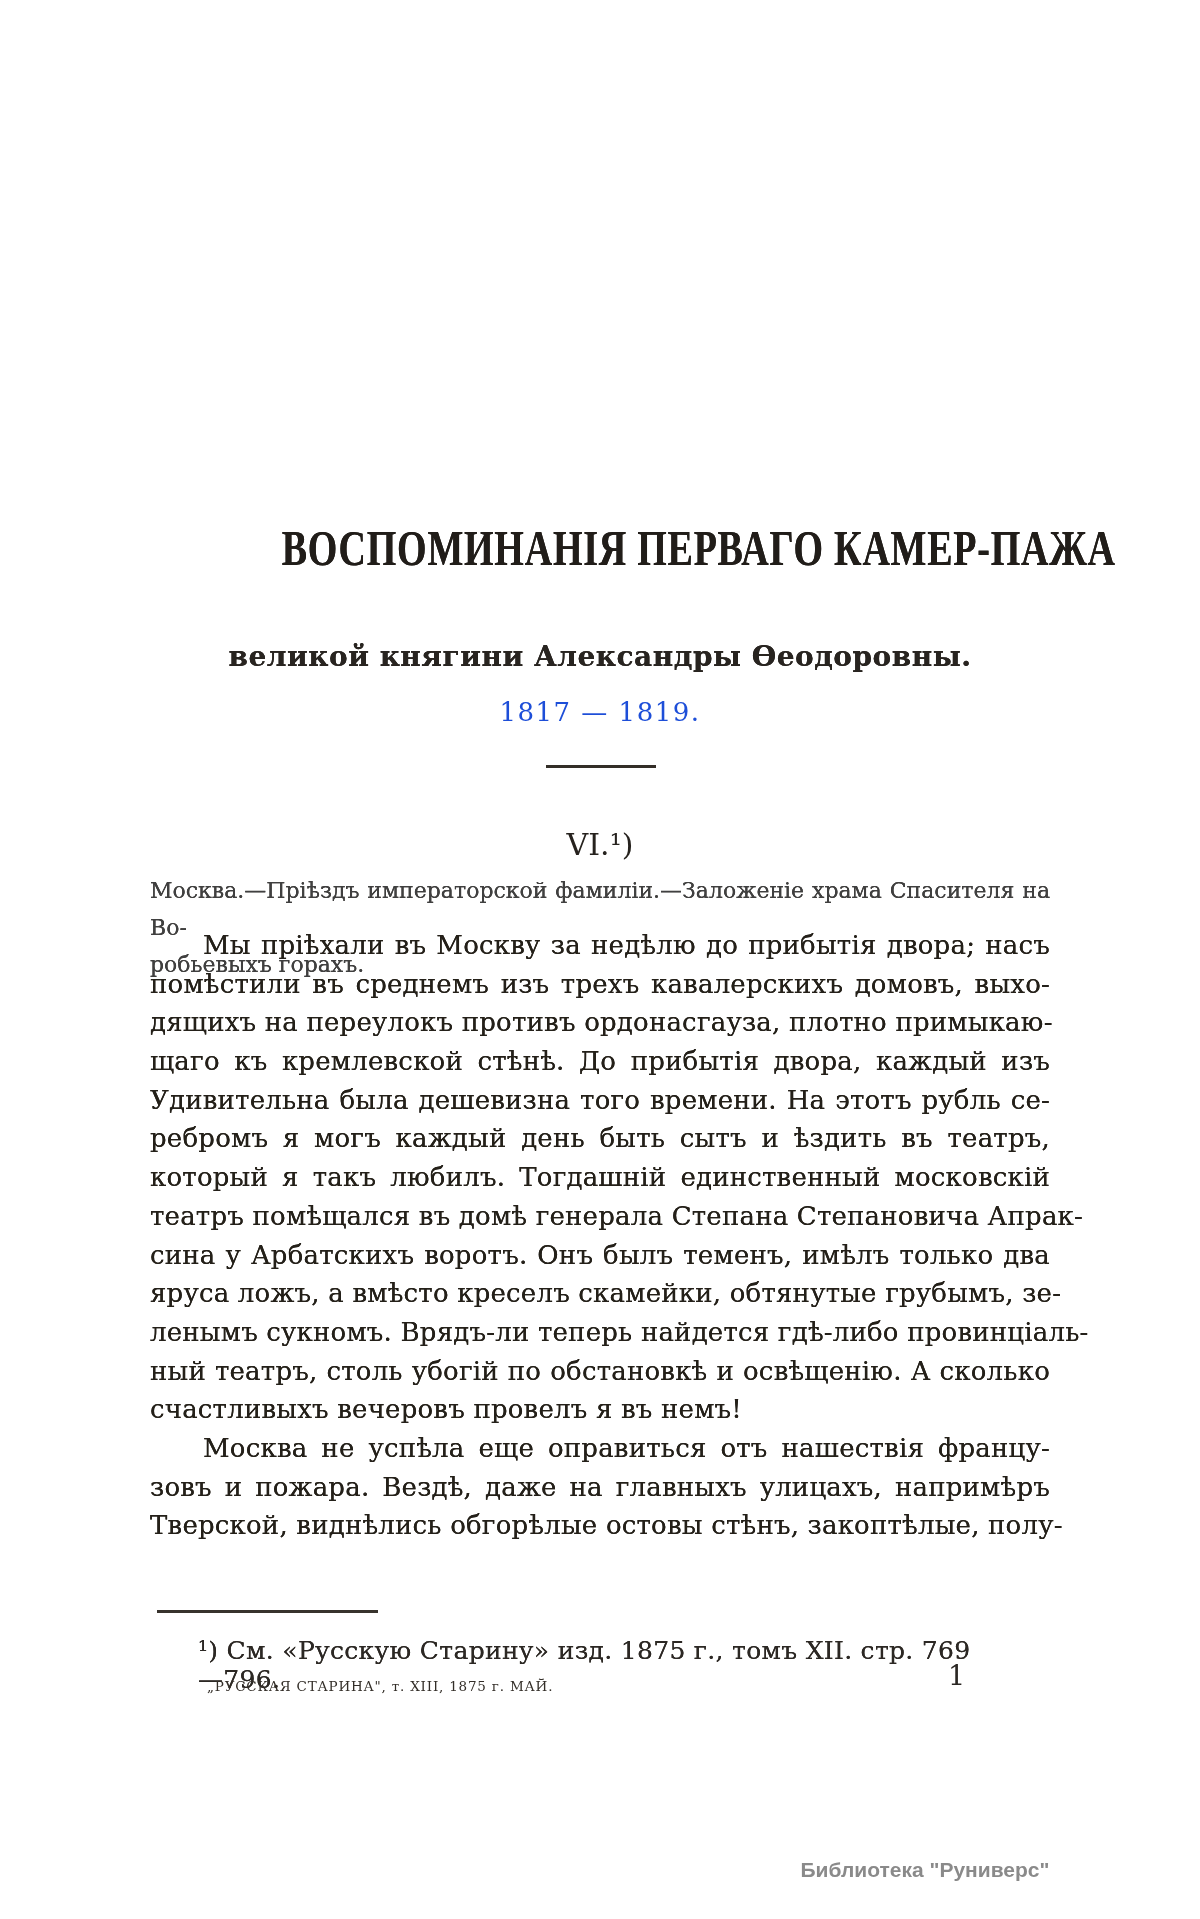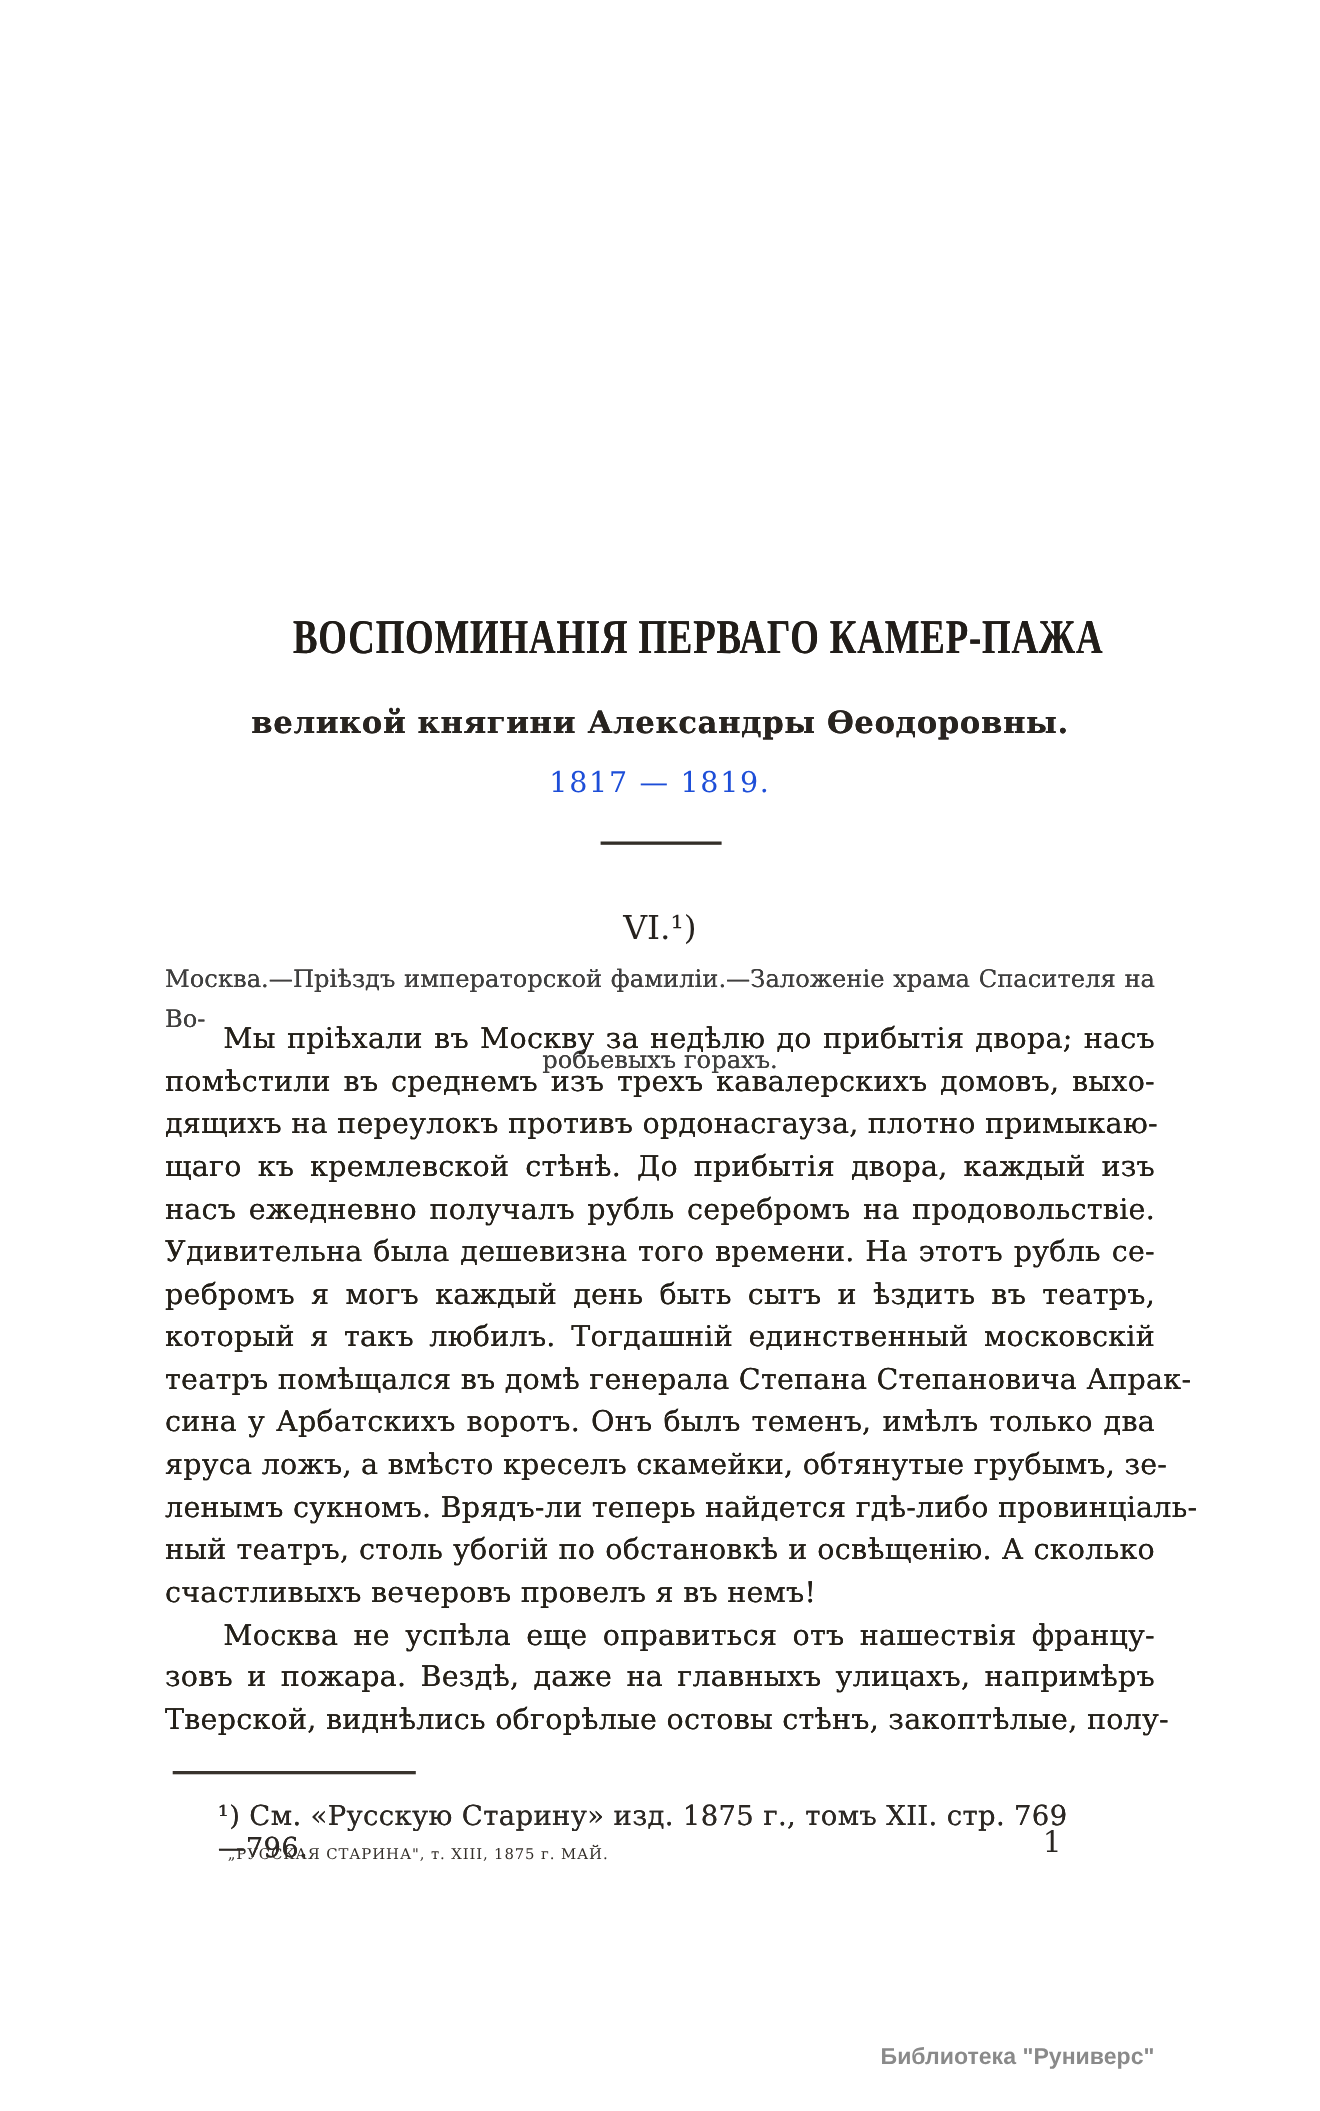--- a/index.html
+++ b/index.html
@@ -9,25 +9,25 @@
     font-family: "DejaVu Serif", serif;
     color: #26221e;
     position: relative;
     overflow: hidden;
   }
   .abs { position: absolute; }
   .col { left: 150px; width: 900px; }
   .center { text-align: center; }
 
   .page-title {
-    top: 552px; left: 150px; width: 900px;
+    top: 520px; left: 150px; width: 900px;
     text-align: center;
     font-family: "Liberation Serif", "DejaVu Serif", serif;
     font-weight: bold;
-    font-size: 44px; line-height: 56px;
+    font-size: 50px; line-height: 56px;
     letter-spacing: 1px;
     white-space: nowrap;
     color: #211d19;
     text-shadow: 0 0 0.6px #211d19;
   }
   .page-title .squeeze {
     display: inline-block;
     transform: scaleX(0.76);
     transform-origin: 50% 50%;
   }
@@ -62,21 +62,21 @@
   }
 
   .chapter-summary {
     top: 872px;
     font-size: 22px;
     line-height: 37px;
     color: #404040;
     text-shadow: 0 0 0.3px #2a2622;
   }
   .chapter-summary .jline { text-align: justify; text-align-last: justify; }
-  .chapter-summary .cline { text-align: center; }
+  .chapter-summary .cline { text-align: left; }
 
   .body-text {
     top: 926px;
     font-size: 26px;
     letter-spacing: 0.2px;
     color: #242019;
     text-shadow: 0 0 0.45px #242019;
   }
   .ln {
     height: 38.7px; line-height: 38.7px;
@@ -144,21 +144,20 @@
     <div class="jline">Москва.—Пріѣздъ императорской фамиліи.—Заложеніе храма Спасителя на Во-</div>
     <div class="cline">робьевыхъ горахъ.</div>
   </div>
 
   <div class="abs col body-text">
     <div>
       <div class="ln first">Мы пріѣхали въ Москву за недѣлю до прибытія двора; насъ</div>
       <div class="ln">помѣстили въ среднемъ изъ трехъ кавалерскихъ домовъ, выхо-</div>
       <div class="ln">дящихъ на переулокъ противъ ордонасгауза, плотно примыкаю-</div>
       <div class="ln">щаго къ кремлевской стѣнѣ. До прибытія двора, каждый изъ</div>
-      <div class="ln">насъ ежедневно получалъ рубль серебромъ на продовольствіе.</div>
       <div class="ln">Удивительна была дешевизна того времени. На этотъ рубль се-</div>
       <div class="ln">ребромъ я могъ каждый день быть сытъ и ѣздить въ театръ,</div>
       <div class="ln">который я такъ любилъ. Тогдашній единственный московскій</div>
       <div class="ln">театръ помѣщался въ домѣ генерала Степана Степановича Апрак-</div>
       <div class="ln">сина у Арбатскихъ воротъ. Онъ былъ теменъ, имѣлъ только два</div>
       <div class="ln">яруса ложъ, а вмѣсто креселъ скамейки, обтянутые грубымъ, зе-</div>
       <div class="ln">ленымъ сукномъ. Врядъ-ли теперь найдется гдѣ-либо провинціаль-</div>
       <div class="ln">ный театръ, столь убогій по обстановкѣ и освѣщенію. А сколько</div>
       <div class="ln last">счастливыхъ вечеровъ провелъ я въ немъ!</div>
     </div>

